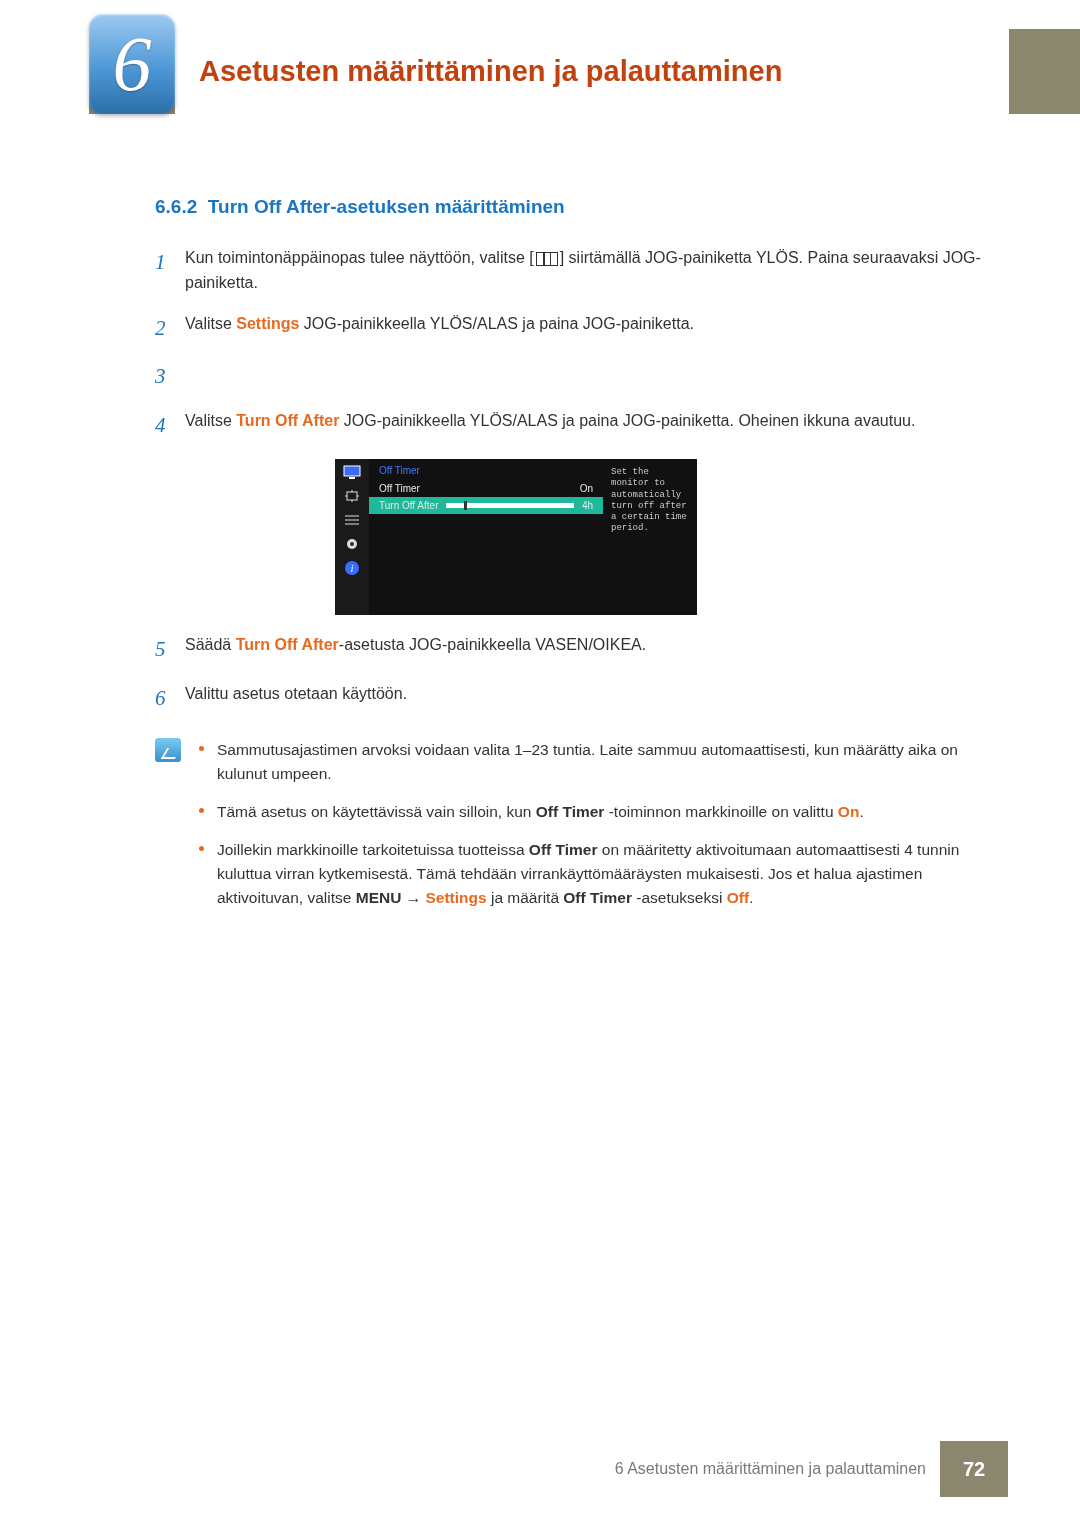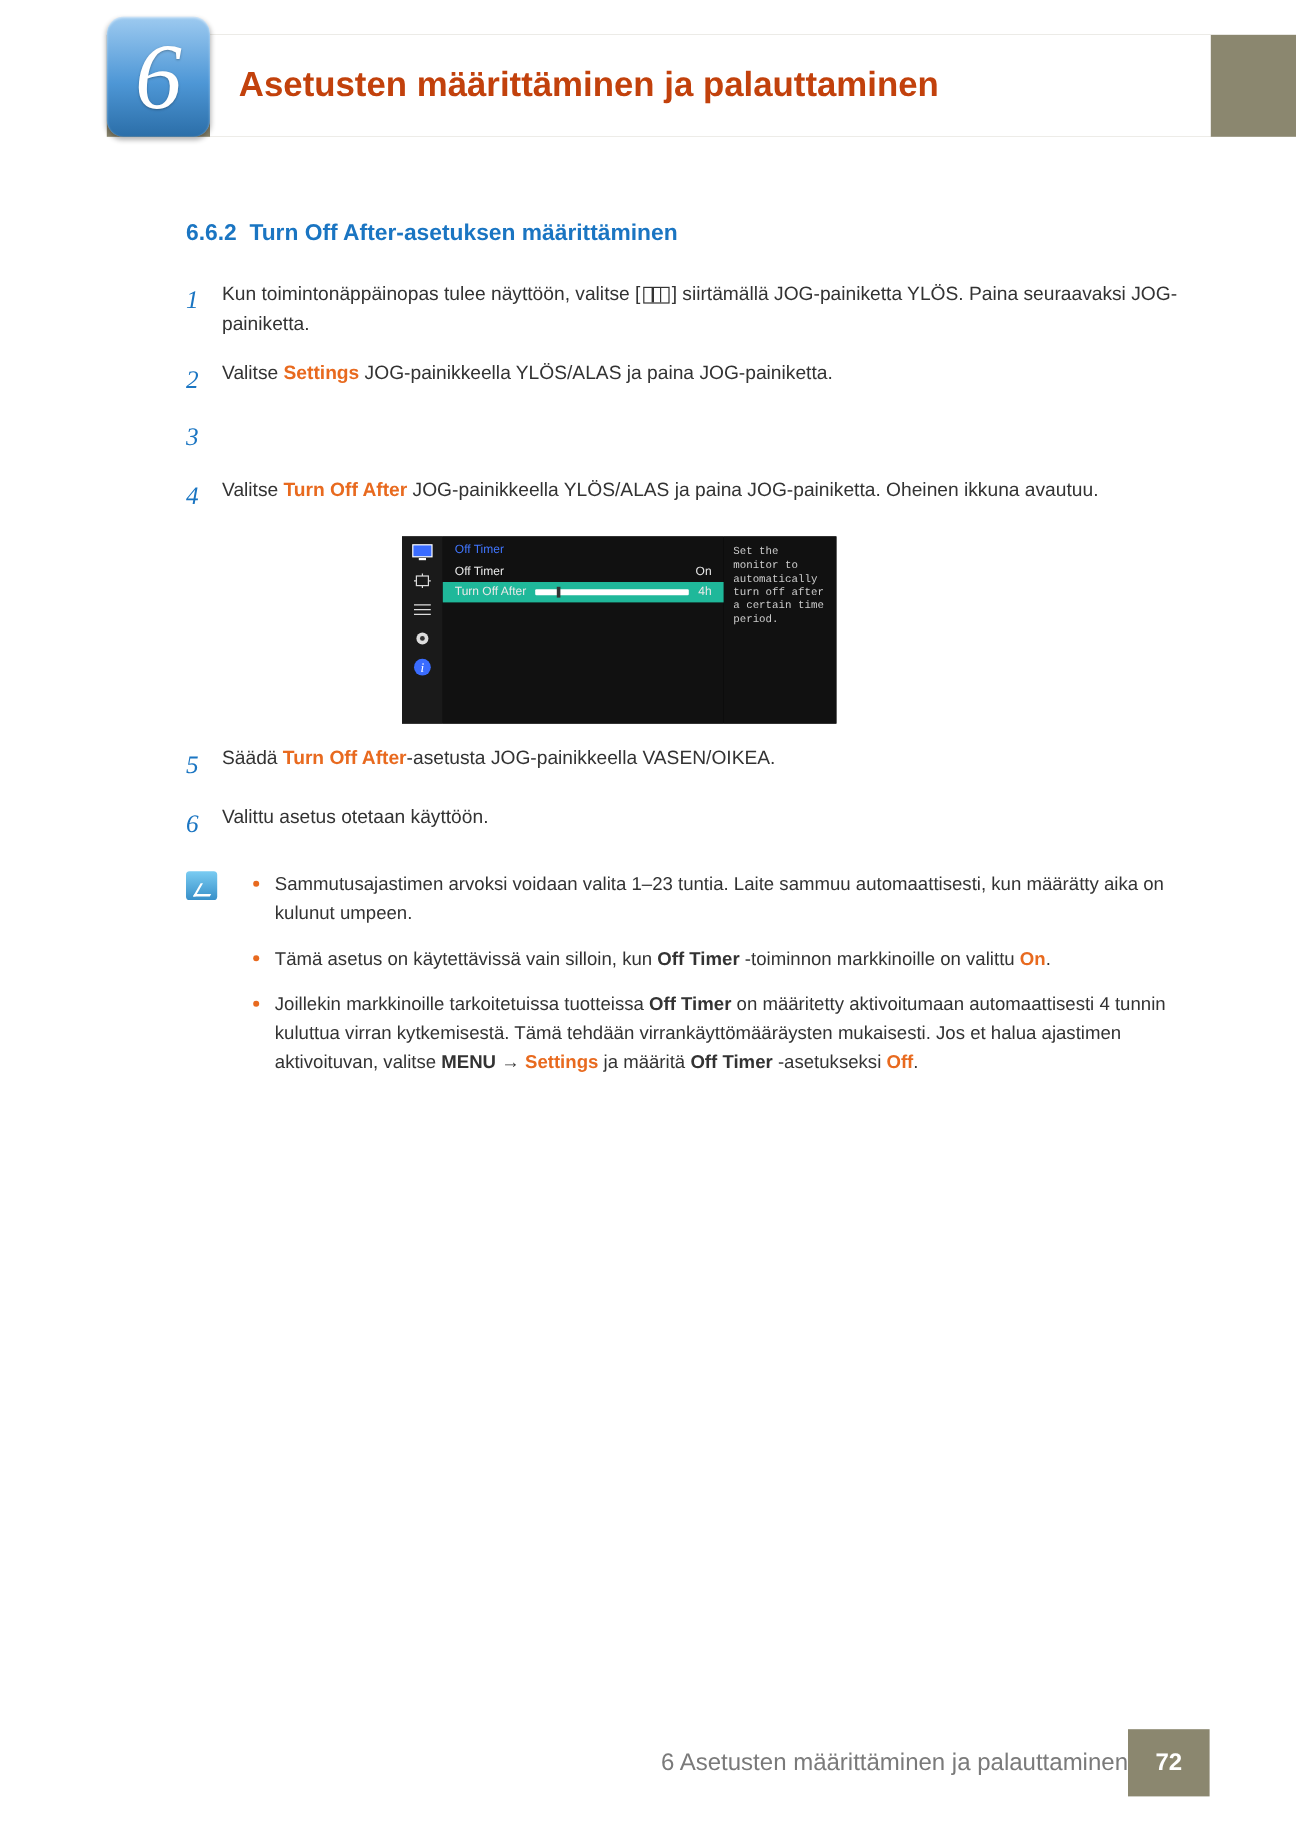--- a/index.html
+++ b/index.html
@@ -53,21 +53,21 @@
     align-items: center;
     padding-left: 24px;
   }
   .chapter-title-box h1 {
     color: #c2410c;
     font-size: 29px;
     font-weight: 700;
   }
   .content {
     position: absolute;
-    top: 184px;
+    top: 196px;
     left: 155px;
     right: 90px;
   }
   .section-heading {
     color: #1a75c2;
     font-size: 19px;
     font-weight: 700;
     margin-bottom: 28px;
   }
   .step-list { list-style: none; }
@@ -126,21 +126,21 @@
   .osd-main { flex: 1; background: #111; position: relative; }
   .osd-title { color:#4176ff; font-size:10px; padding:6px 10px 4px; }
   .osd-row { display:flex; justify-content:space-between; padding:3px 10px; font-size:10px; color:#e8e8e8; }
   .osd-row.sel { background:#1fb89a; }
   .osd-slider-track { flex:1; margin:0 8px; height:5px; background:#fff; border-radius:1px; position:relative; align-self:center; }
   .osd-slider-knob { position:absolute; left:14%; top:-2px; width:3px; height:9px; background:#333; }
   .osd-help { width:94px; background:#111; padding:8px 8px; font-size:9px; color:#ccc; line-height:1.25;font-family:Liberation Mono, monospace; }
   .note-block {
     display: flex;
     margin-top: 24px;
-    gap: 30px;
+    gap: 18px;
   }
   .note-icon {
     width: 26px; height: 24px;
     background: linear-gradient(180deg,#7accf2,#3890c9);
     border-radius: 3px;
     flex-shrink: 0;
     position: relative;
   }
   .note-icon::after {
     content: "";
@@ -171,21 +171,22 @@
   .footer {
     position: absolute;
     bottom: 30px; right: 0; left: 0;
     height: 56px;
     display: flex;
     justify-content: flex-end;
     align-items: center;
   }
   .footer-text {
     color: #7a7a7a;
-    font-size: 20px;
+    font-size: 16px;
+    margin-right: 14px;
     text-align: right;
   }
   .footer-page {
     background: #8b876f;
     color: #fff;
     width: 68px;
     height: 56px;
     display: flex;
     align-items: center;
     justify-content: center;

